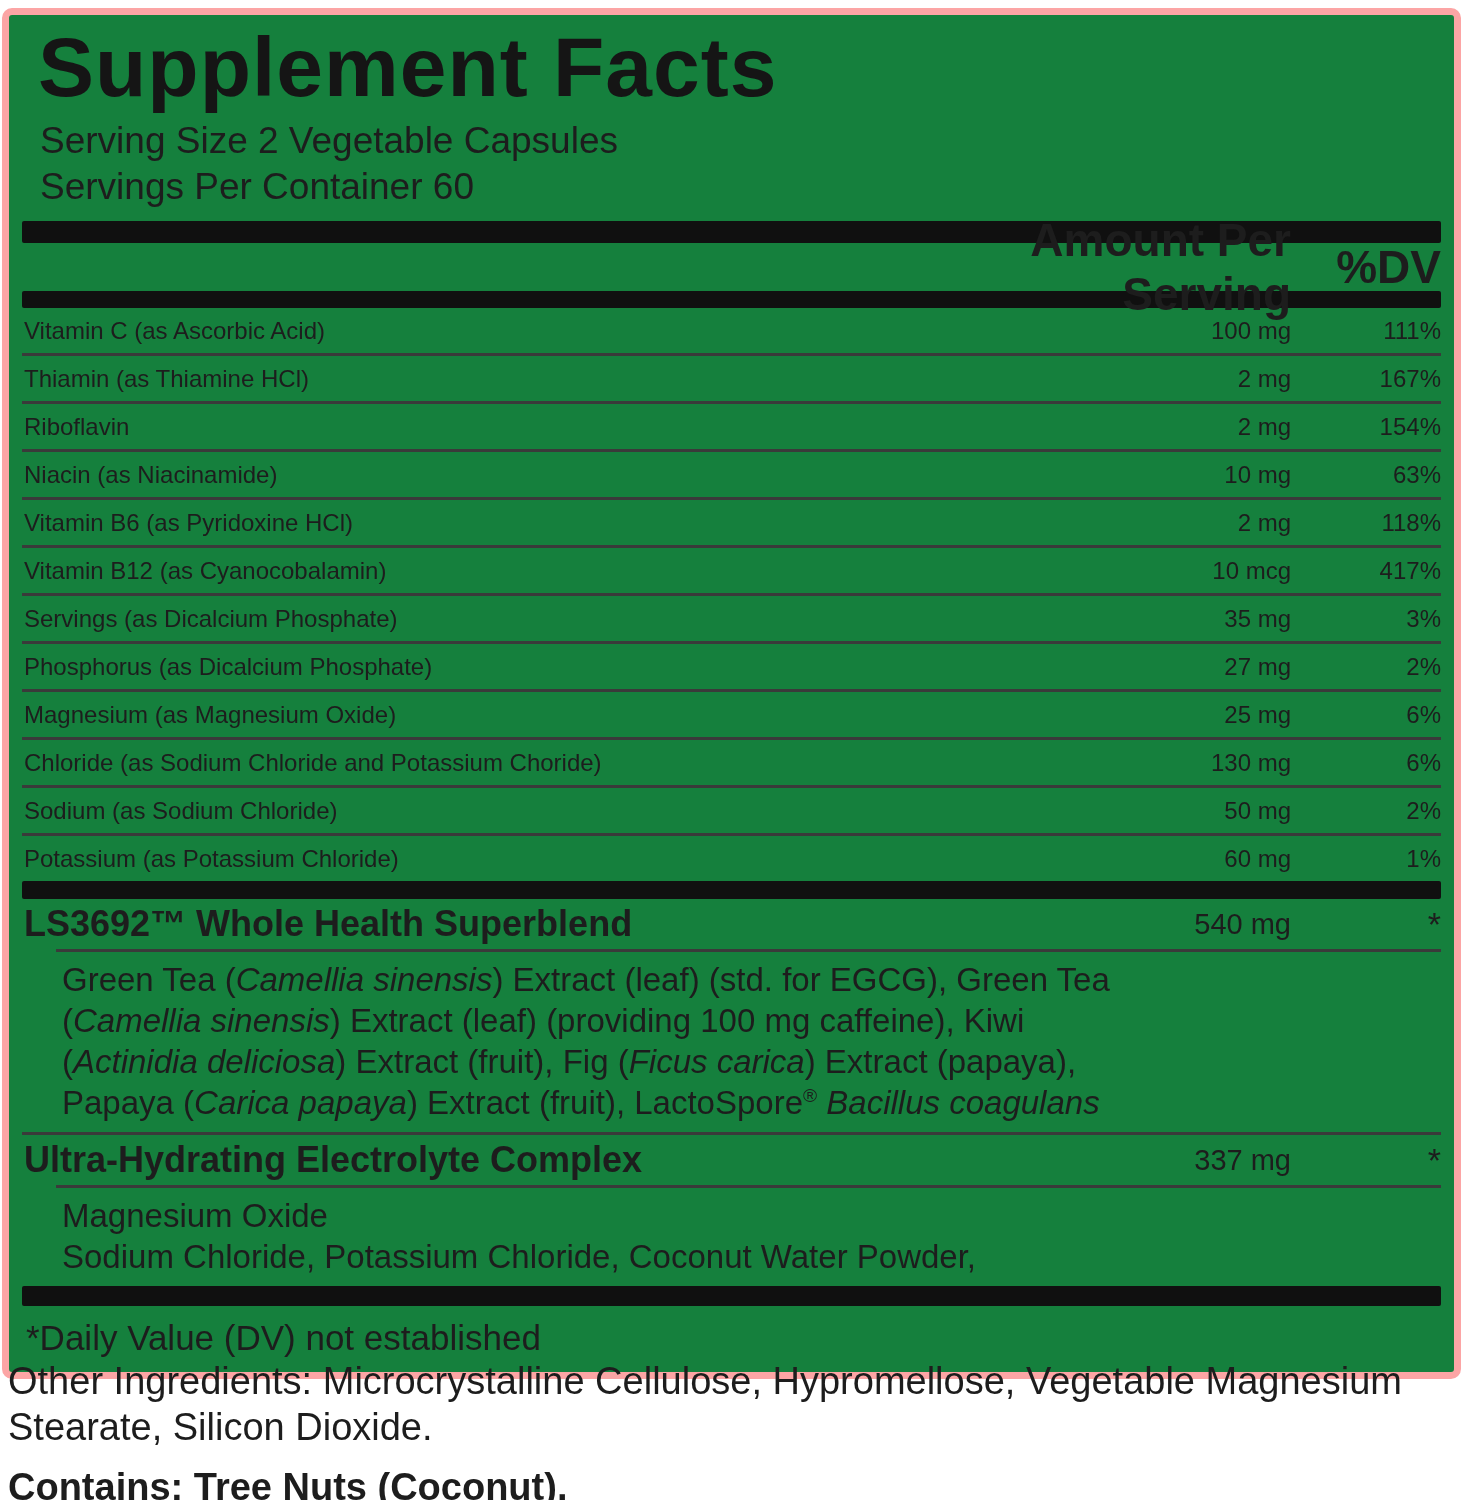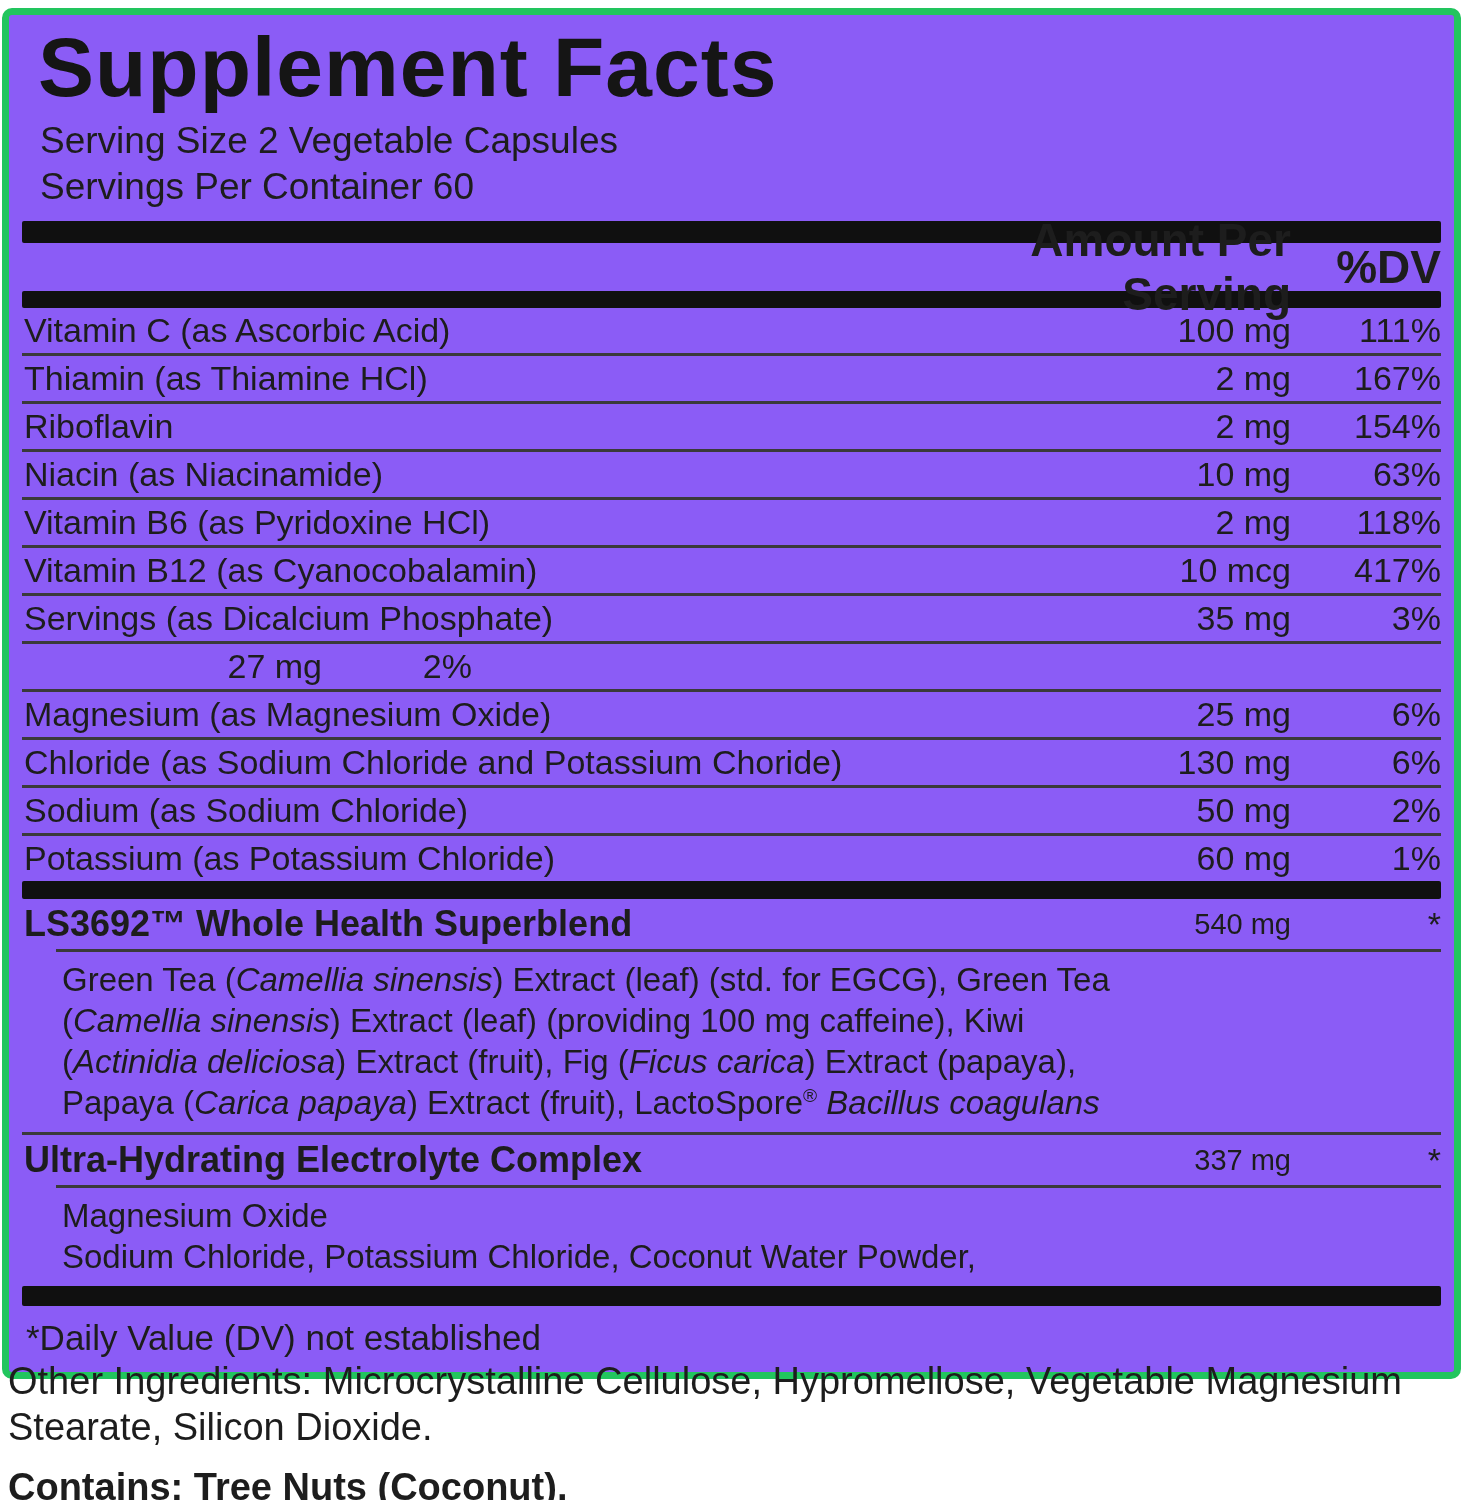--- a/index.html
+++ b/index.html
@@ -4,41 +4,41 @@
 <style>
   html,body{margin:0;padding:0;background:#ffffff;}
   body{
     width:1463px;height:1500px;position:relative;overflow:hidden;
     font-family:"Liberation Sans","DejaVu Sans",sans-serif;
     color:#1d1d1d;
     -webkit-font-smoothing:antialiased;
   }
   .panel{
     position:absolute;left:2px;top:8px;width:1445px;
-    border:7px solid #22c55e;border-radius:10px;background:#8b5cf6;
+    border:7px solid #fca5a5;border-radius:10px;background:#15803d;
   }
   .content{padding:0 13px;}
   .title{
     margin:10px 0 0 16px;
     font-size:84px;font-weight:bold;line-height:1.0;
     letter-spacing:1px;color:#151515;
   }
   .serving{margin:10px 0 0 18px;font-size:37px;line-height:44px;}
   .serving2{margin:2px 0 12px 18px;font-size:37px;line-height:44px;}
   .bar{height:22px;background:#101010;border-radius:2px;}
   .bar.thin{height:17px;}
   .bar.mid{height:18px;}
   .bar.foot{height:20px;margin-top:8px;}
   .hdr-row{display:flex;align-items:center;height:48px;font-size:46px;font-weight:bold;}
   .hdr-row .spacer{flex:1;}
   .col-amt{width:300px;text-align:right;}
   .col-dv{width:150px;text-align:right;}
   .nrow{
     display:flex;align-items:center;height:45px;
-    border-bottom:3px solid #3a3a3a;font-size:34px;
+    border-bottom:3px solid #3a3a3a;font-size:24px;
   }
   .nrow:last-child{border-bottom:none;}
   .nrow .nname{flex:1;padding-left:2px;}
   .blend-head{display:flex;align-items:center;height:46px;font-size:36px;font-weight:bold;margin:2px 0;}
   .blend-head .nname{flex:1;padding-left:2px;}
   .blend-head .col-amt{font-weight:normal;font-size:29px;}
   .blend-head .col-dv{font-weight:normal;font-size:34px;}
   .hairline{border-top:3px solid #3a3a3a;height:0;}
   .hairline.indent{margin-left:34px;}
   .blend-par{padding-left:40px;font-size:33px;line-height:41px;margin:7px 0 9px;}
@@ -96,20 +96,21 @@
           <span class="nname">Vitamin B12 (as Cyanocobalamin)</span>
           <span class="col-amt">10 mcg</span>
           <span class="col-dv">417%</span>
         </div>
         <div class="nrow">
           <span class="nname">Servings (as Dicalcium Phosphate)</span>
           <span class="col-amt">35 mg</span>
           <span class="col-dv">3%</span>
         </div>
         <div class="nrow">
+          <span class="nname">Phosphorus (as Dicalcium Phosphate)</span>
           <span class="col-amt">27 mg</span>
           <span class="col-dv">2%</span>
         </div>
         <div class="nrow">
           <span class="nname">Magnesium (as Magnesium Oxide)</span>
           <span class="col-amt">25 mg</span>
           <span class="col-dv">6%</span>
         </div>
         <div class="nrow">
           <span class="nname">Chloride (as Sodium Chloride and Potassium Choride)</span>

